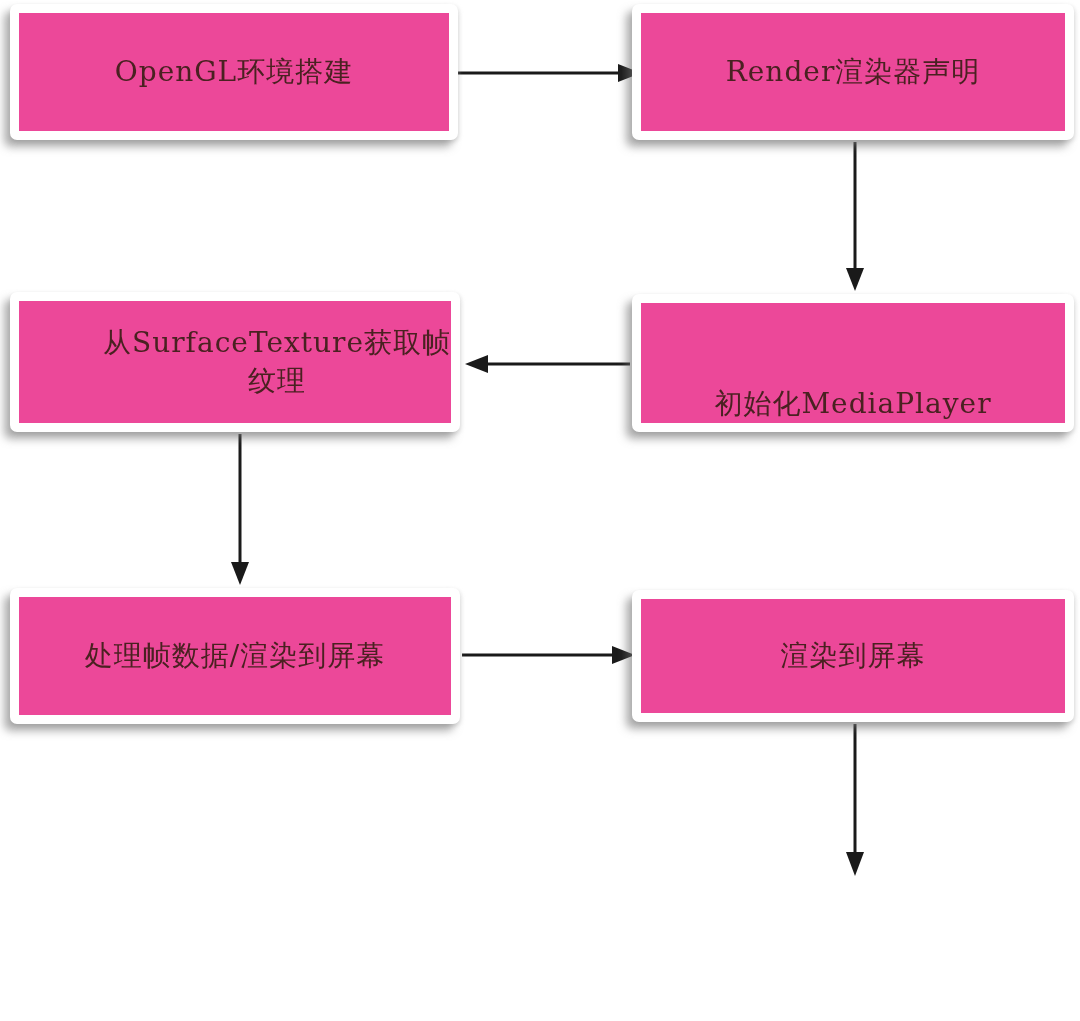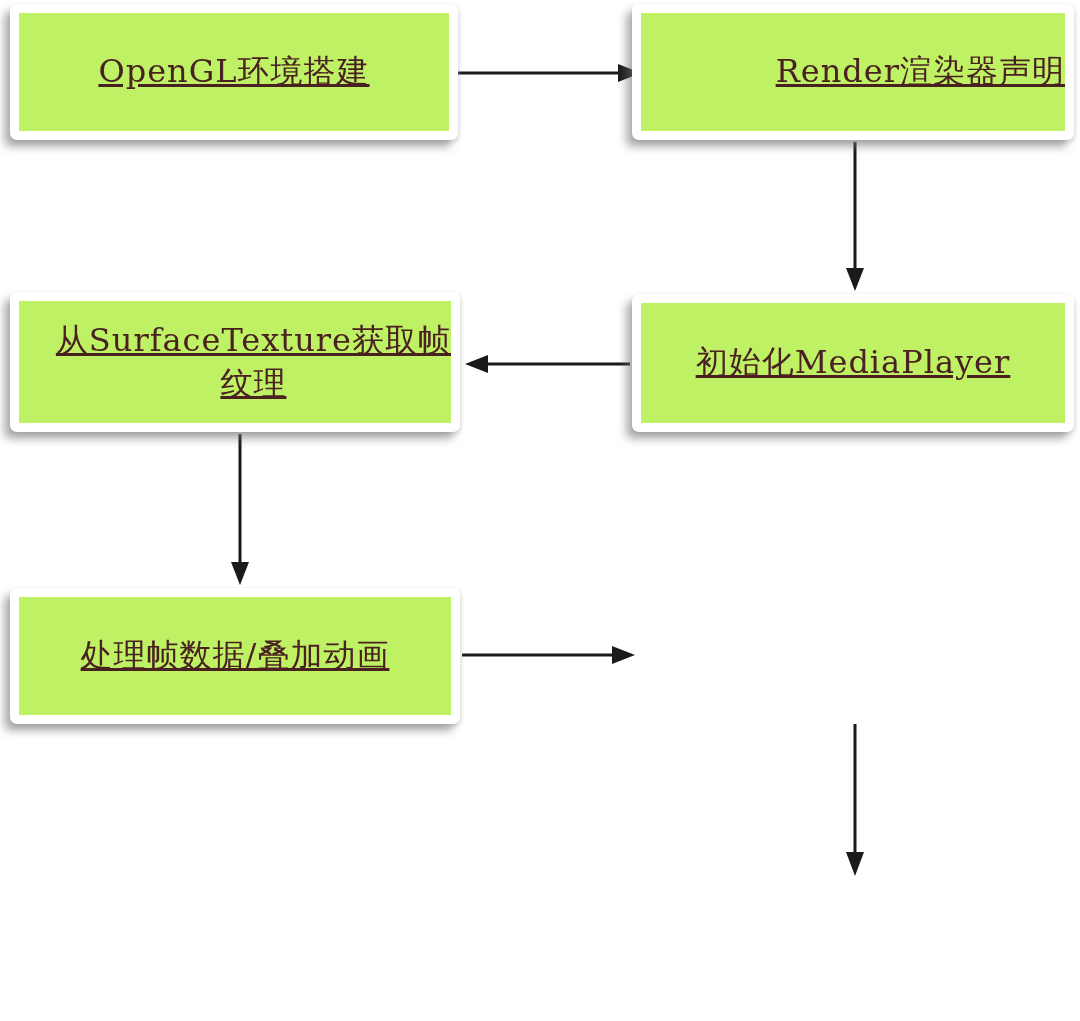--- a/index.html
+++ b/index.html
@@ -11,39 +11,38 @@
     position: relative;
     width: 1080px;
     height: 1021px;
     background: #ffffff;
     overflow: hidden;
     font-family: "DejaVu Serif", "Liberation Serif", serif;
   }
   .node {
     position: absolute;
     box-sizing: border-box;
-    background: #bef264;
+    background: #ec4899;
     border: 9px solid #ffffff;
     border-radius: 7px;
     box-shadow: -6px 7px 9px rgba(110,110,110,0.55), 1px 2px 4px rgba(170,170,170,0.4);
     display: flex;
     align-items: center;
     justify-content: center;
     text-align: center;
     color: #4a2121;
-    font-size: 32px;
+    font-size: 28px;
     letter-spacing: 1px;
     line-height: 1.35;
     white-space: pre-line;
-    text-decoration: underline;
   }
   
   .n0 { left: 10px;  top: 4px;   width: 448px; height: 136px; }
-  .n1 { left: 632px; top: 4px;   width: 442px; height: 136px; justify-content: flex-end; }
-  .n2 { left: 632px; top: 294px; width: 442px; height: 138px; }
+  .n1 { left: 632px; top: 4px;   width: 442px; height: 136px; }
+  .n2 { left: 632px; top: 294px; width: 442px; height: 138px; align-items: flex-end; }
   .n3 { left: 10px;  top: 292px; width: 450px; height: 140px; justify-content: flex-end; }
   .n4 { left: 10px;  top: 588px; width: 450px; height: 136px; }
   .n5 { left: 632px; top: 590px; width: 442px; height: 132px; }
   .n6 { left: 632px; top: 878px; width: 442px; height: 134px; }
   .arrows {
     position: absolute;
     left: 0; top: 0;
     width: 1080px;
     height: 1021px;
     pointer-events: none;
@@ -94,18 +93,21 @@
   <div class="node n2">
     <span>初始化MediaPlayer</span>
   </div>
 
   <div class="node n3">
     <span>从SurfaceTexture获取帧
 纹理</span>
   </div>
 
   <div class="node n4">
-    <span>处理帧数据/叠加动画</span>
+    <span>处理帧数据/渲染到屏幕</span>
   </div>
 
+  <div class="node n5">
+    <span>渲染到屏幕</span>
+  </div>
 
 
 </div>
 
 </body></html>

